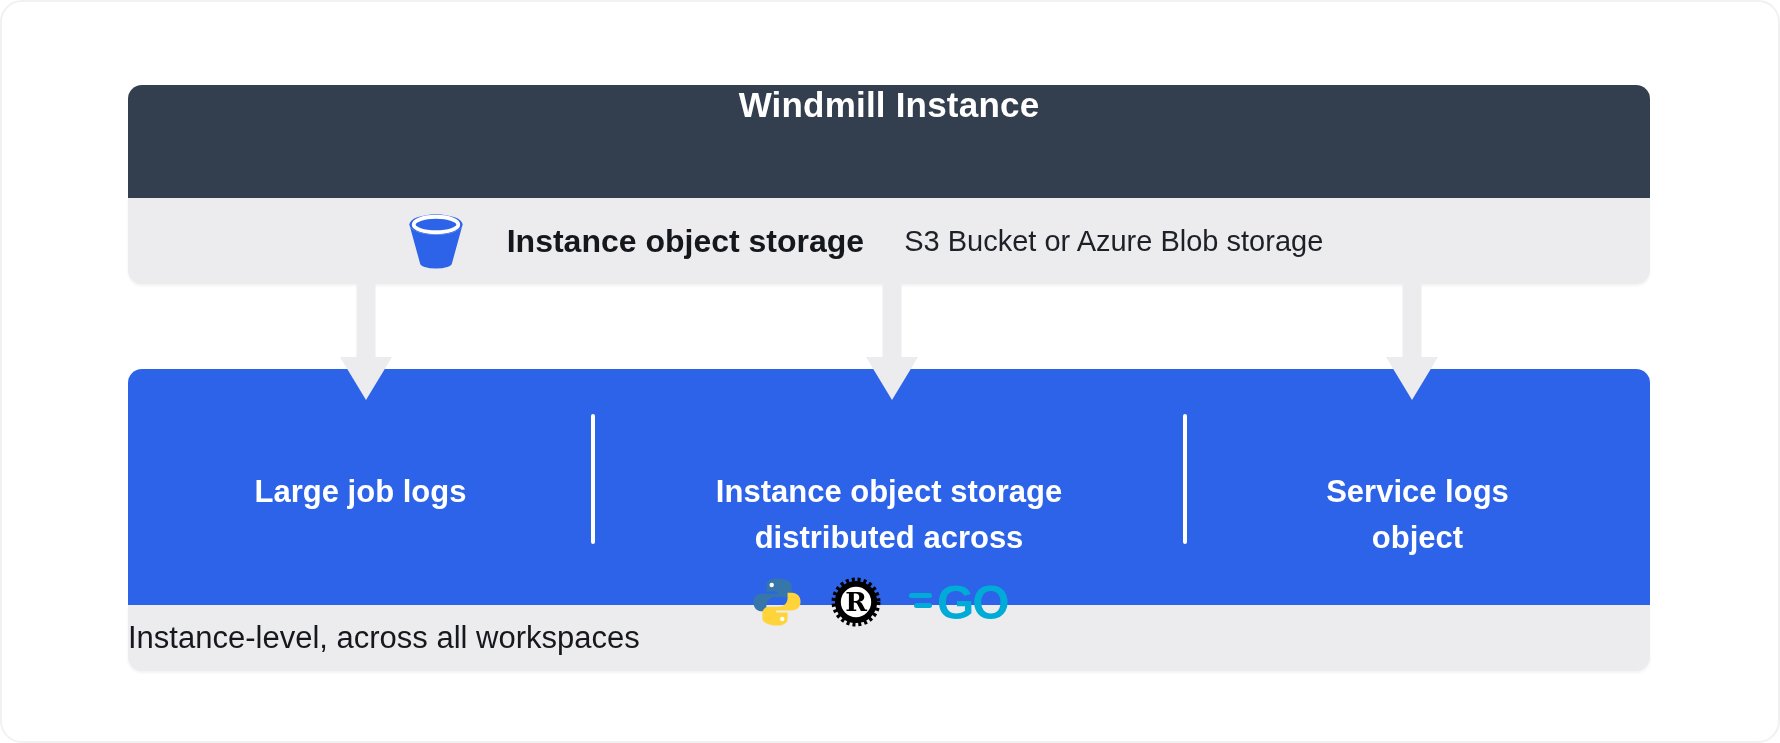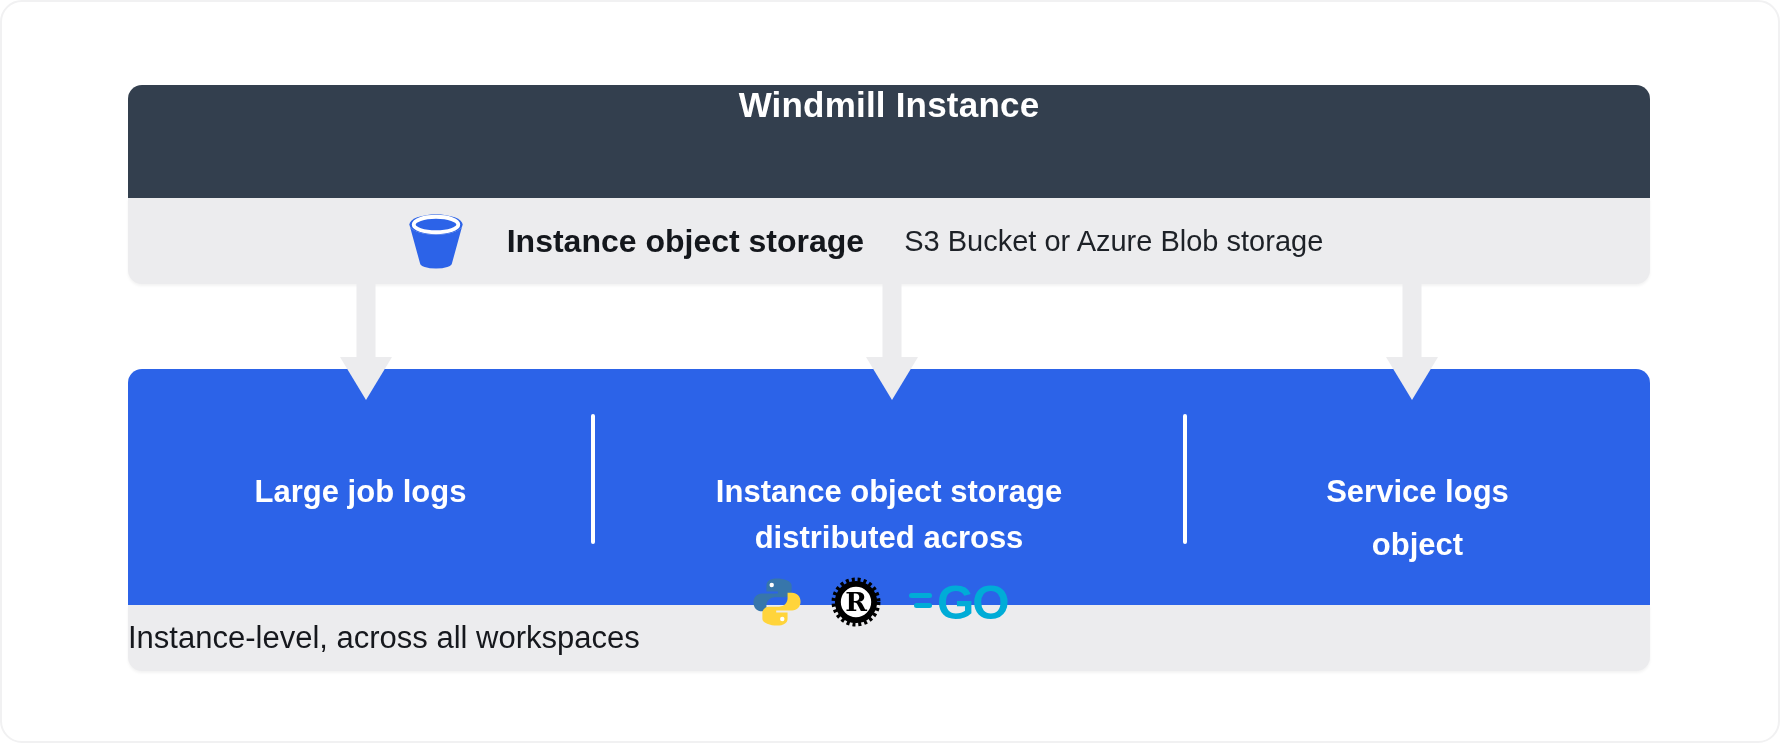--- a/index.html
+++ b/index.html
@@ -29,21 +29,21 @@
     box-shadow:0 2px 3px rgba(0,0,0,.05);}
   .storage-label{font-size:32px;font-weight:bold;color:var(--text-dark);}
   .storage-provider{font-size:29px;font-weight:normal;color:#1d2127;}
 
   .arrow{position:absolute;width:54px;height:129px;top:187px;z-index:5;}
   .arrow.a1{left:211px;} .arrow.a2{left:737px;} .arrow.a3{left:1257px;}
 
   .features{position:relative;margin-top:85px;height:236px;background:var(--accent-blue);
     border-radius:14px 14px 0 0;display:flex;color:var(--white);}
   .feature{display:flex;flex-direction:column;align-items:center;padding-top:100px;}
-  .feature.f1{width:465px;} .feature.f2{width:592px;} .feature.f3{width:465px;gap:7px;}
+  .feature.f1{width:465px;} .feature.f2{width:592px;} .feature.f3{width:465px;}
   .feature-line{font-size:31px;font-weight:bold;line-height:46px;text-align:center;}
   .divider{position:absolute;top:45px;width:4px;height:130px;background:var(--white);
     border-radius:2px;}
   .divider.d1{left:463px;} .divider.d2{left:1055px;}
   .logos{display:flex;align-items:center;justify-content:center;gap:26px;margin-top:14px;height:54px;}
 
   .footer-bar{height:66px;background:var(--bar-bg);border-radius:0 0 14px 14px;
     display:flex;align-items:center;justify-content:flex-start;
     box-shadow:0 2px 3px rgba(0,0,0,.05);}
   .footer-label{font-size:31px;color:#16181d;}

